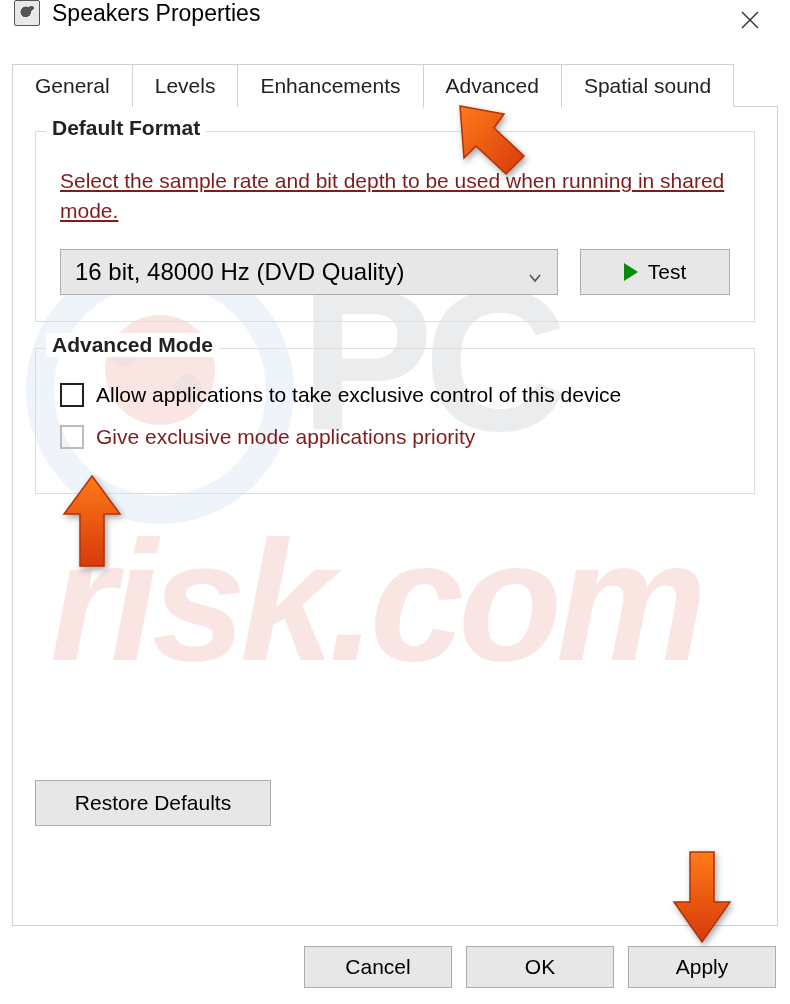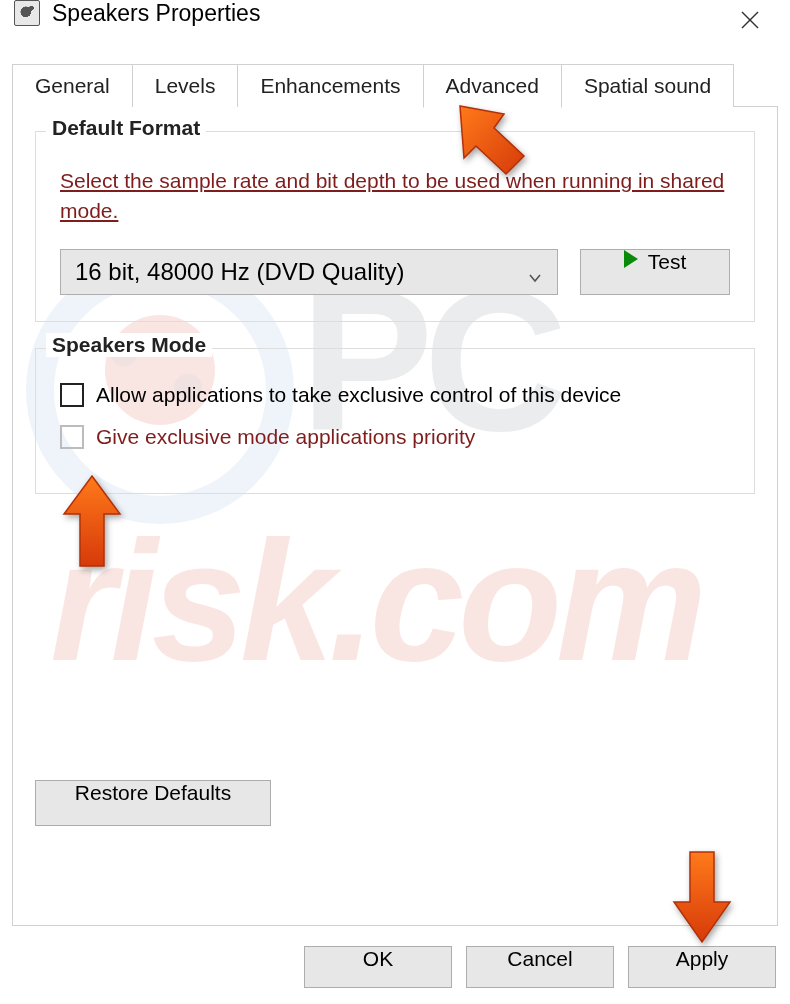--- a/index.html
+++ b/index.html
@@ -136,20 +136,21 @@
       width: 16px;
       height: 16px;
     }
     .combo .chev svg { stroke: #555; stroke-width: 1.6; fill: none; }
     .btn {
       height: 46px;
       border: 1px solid #adadad;
       background: #e7e7e7;
       font-size: 21px;
       display: inline-flex;
+      align-items: center;
       justify-content: center;
       cursor: default;
     }
     .btn-test {
       width: 150px;
       gap: 10px;
     }
     .play-tri {
       width: 0; height: 0;
       border-left: 14px solid #0a8a0a;
@@ -246,44 +247,44 @@
         </div>
         <div class="btn btn-test">
           <span class="play-tri"></span>
           <span>Test</span>
         </div>
       </div>
     </div>
 
     
     <div class="groupbox">
-      <span class="groupbox-title">Speakers Mode</span>
+      <span class="groupbox-title">Advanced Mode</span>
       <div class="check-row">
         <span class="chkbox"></span>
         <span>Allow applications to take exclusive control of this device</span>
       </div>
       <div class="check-row disabled">
         <span class="chkbox"></span>
         <span>Give exclusive mode applications priority</span>
       </div>
     </div>
 
     <div class="btn restore-btn">
       <span>Restore Defaults</span>
     </div>
 
   </div>
 </div>
 
 <div class="button-bar">
   <div class="btn">
+      <span>Cancel</span>
+    </div>
+  <div class="btn">
       <span>OK</span>
-    </div>
-  <div class="btn">
-      <span>Cancel</span>
     </div>
   <div class="btn">
       <span>Apply</span>
     </div>
 </div>
 
 <div class="arrow" style="left:454px; top:100px;">
   <svg width="80" height="90" viewBox="0 0 80 90">
     <defs>
       <linearGradient id="g1" x1="0" y1="0" x2="1" y2="1">

